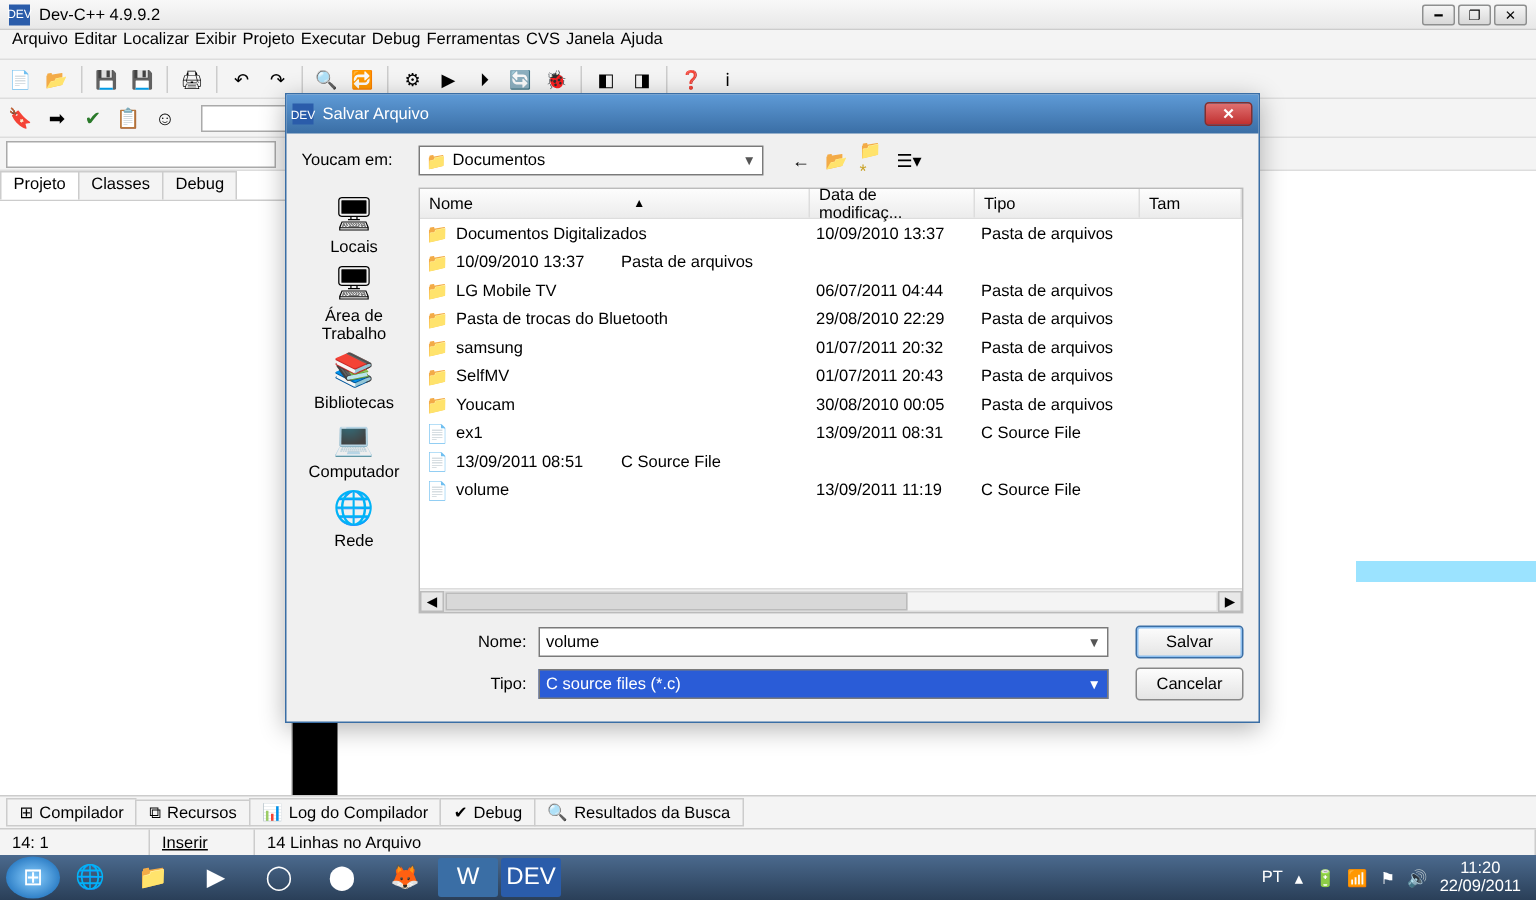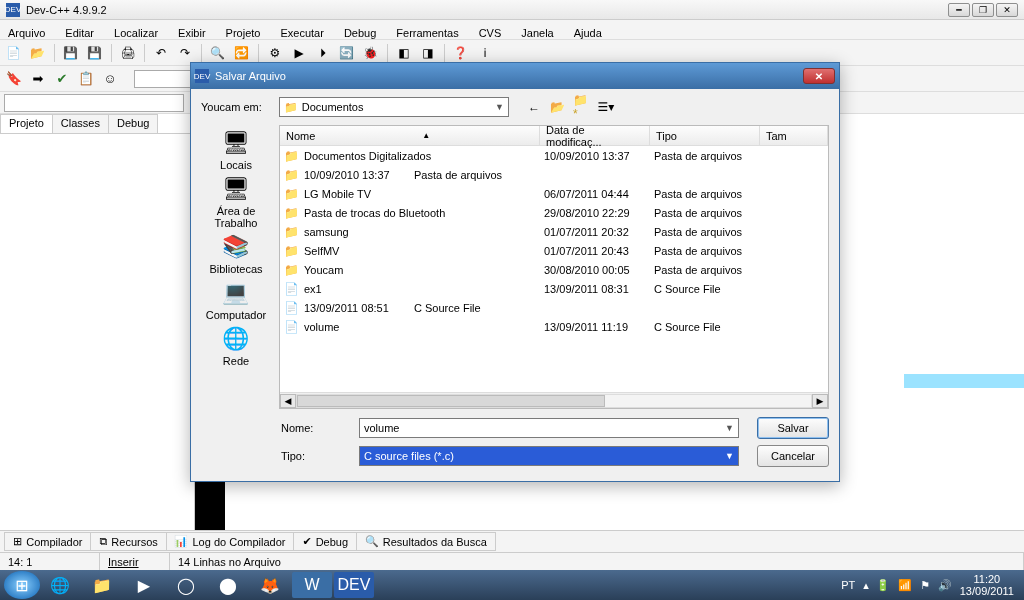--- a/index.html
+++ b/index.html
@@ -4,21 +4,21 @@
 <style>
 * { box-sizing: border-box; margin: 0; padding: 0; font-family: "Segoe UI", Tahoma, sans-serif; font-size: 11px; }
 body { width: 1024px; height: 600px; background: #fff; overflow: hidden; position: relative; }
 
 
 .main-title { height: 20px; background: linear-gradient(#f8f8f8,#e8e8e8); border-bottom: 1px solid #ccc; display: flex; align-items: center; padding: 0 6px; }
 .main-title .icon { width: 14px; height: 14px; background:#2a5caa; color:#fff; font-size:8px; display:flex; align-items:center; justify-content:center; margin-right:6px; }
 .win-btns { margin-left: auto; display:flex; gap:2px; }
 .win-btn { width:22px; height:14px; border:1px solid #8e8f8f; background:linear-gradient(#f5f5f5,#d8d8d8); border-radius:2px; display:flex; align-items:center; justify-content:center; font-size:9px;}
 
-.menu-bar { height: 20px; display:flex; align-items:flex-end; gap:20px; padding:0 8px; background:#f4f4f4; border-bottom:1px solid #ddd; }
+.menu-bar { height: 20px; display:flex; align-items:flex-start; gap:4px; padding:0 8px; background:#f4f4f4; border-bottom:1px solid #ddd; }
 .menu-bar span { cursor:default; }
 
 .toolbar { height: 26px; background:#f4f4f4; border-bottom:1px solid #ddd; display:flex; align-items:center; gap:4px; padding:0 4px; }
 .toolbar .tb { width:20px; height:20px; border:1px solid transparent; display:flex; align-items:center; justify-content:center; font-size:12px; }
 .toolbar .sep { width:1px; height:18px; background:#ccc; margin:0 2px;}
 
 .toolbar2 { height: 26px; background:#f4f4f4; border-bottom:1px solid #ddd; display:flex; align-items:center; gap:4px; padding:0 4px; }
 .toolbar2 .tb { width:20px; height:20px; display:flex; align-items:center; justify-content:center; font-size:13px; }
 .toolbar2 .combo { width:120px; height:18px; border:1px solid #aaa; background:#fff; margin-left:10px; }
 
@@ -75,21 +75,21 @@
 .file-row .fn { width:240px; } .file-row .fd { width:110px; } .file-row .ft { width:110px; }
 .folder-i { color:#e6c558; }
 .cfile-i { color:#3a6ea5; }
 
 .scroll-row { height:16px; border-top:1px solid #ddd; display:flex; align-items:center; background:#f0f0f0;}
 .scroll-row .arrow { width:16px; height:14px; border:1px solid #bbb; background:#e8e8e8; display:flex; align-items:center; justify-content:center; font-size:9px;}
 .scroll-row .track { flex:1; height:14px; background:#f4f4f4; border:1px solid #ddd; position:relative;}
 .scroll-row .thumb { position:absolute; left:0; width:60%; height:100%; background:#d8d8d8; border:1px solid #bbb;}
 
 .dlg-bottom { margin-top:8px; }
-.dlg-bottom-row { display:flex; align-items:center; gap:8px; margin-bottom:6px; }
+.dlg-bottom-row { display:flex; align-items:center; gap:8px; margin-bottom:6px;text-align:right; }
 .dlg-bottom-row label { width:70px; margin-left:80px; }
 .dlg-bottom-row .field { flex:1; height:20px; border:1px solid #7a7a7a; background:#fff; display:flex; align-items:center; padding:0 4px; margin-right:10px;}
 .dlg-bottom-row .field.sel { background:#2a5cd7; color:#fff; }
 .dlg-btn { width:72px; height:22px; border:1px solid #888; background:linear-gradient(#fdfdfd,#e4e4e4); border-radius:3px; display:flex; align-items:center; justify-content:center; }
 .dlg-btn.default { border:1px solid #3a6ea5; box-shadow:0 0 0 1px #8ec0f0 inset;}
 .drop-arr { margin-left:auto; font-size:9px; color:#555; }
 </style>
 </head>
 <body>
 
@@ -213,21 +213,21 @@
   <div class="tb-item" style="background:#2a5caa;">DEV</div>
   <div class="tray">
     <span>PT</span>
     <span>▴</span>
     <span>🔋</span>
     <span>📶</span>
     <span>⚑</span>
     <span>🔊</span>
     <div class="clock">
       <div>11:20</div>
-      <div>13/09/2011</div>
+      <div>22/09/2011</div>
     </div>
   </div>
 </div>
 
 <div class="dialog">
   <div class="dlg-title">
     <div class="icon">DEV</div>
     <span>Salvar Arquivo</span>
     <div class="close">✕</div>
   </div>

